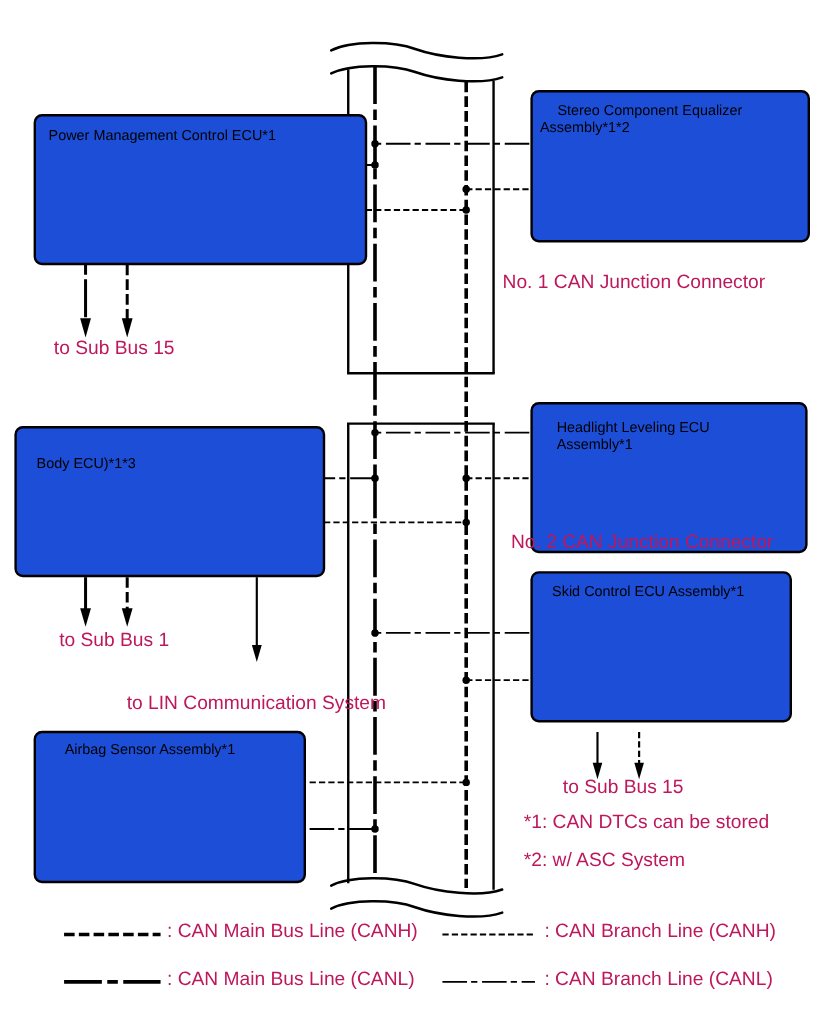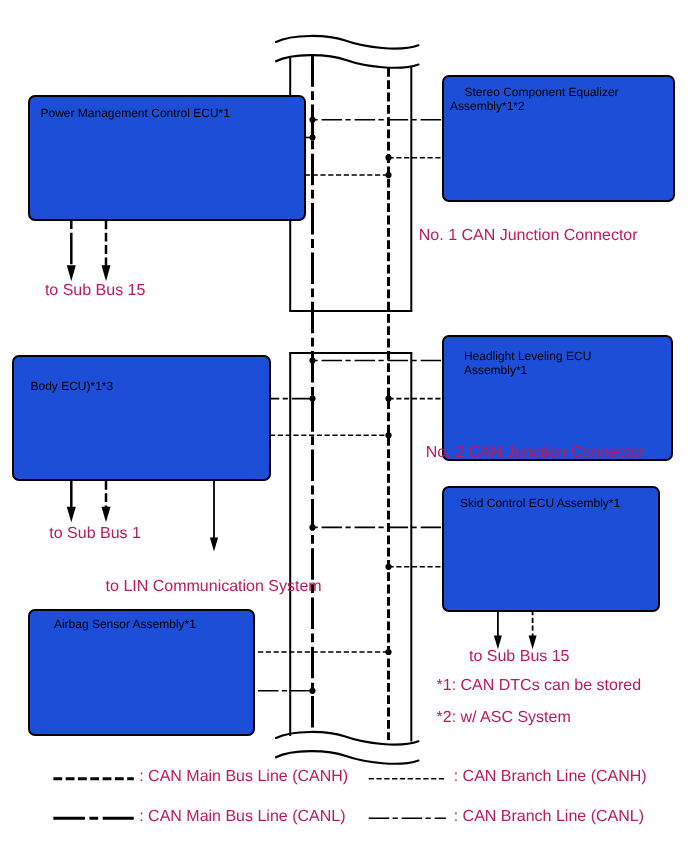--- a/index.html
+++ b/index.html
@@ -153,21 +153,21 @@
   <div class="ecu-box" style="left:442px; top:75px; width:233px; height:127px;">
     <div class="ecu-label" style="left:20.5px; top:9.2px;">Stereo Component Equalizer</div>
     <div class="ecu-label" style="left:6px; top:23.1px;">Assembly*1*2</div>
   </div>
 
   <div class="ecu-box" style="left:441.6px; top:335px; width:231.4px; height:125.8px;">
     <div class="ecu-label" style="left:20.3px; top:12.9px;">Headlight Leveling ECU</div>
     <div class="ecu-label" style="left:20.3px; top:26.8px;">Assembly*1</div>
   </div>
 
-  <div class="ecu-box" style="left:441.6px; top:486px; width:218px; height:126.1px;">
+  <div class="ecu-box" style="left:441.6px; top:476px; width:218px; height:126.1px;">
     <div class="ecu-label" style="left:16.5px; top:9.3px;">Skid Control ECU Assembly*1</div>
   </div>
 
   <div class="plain-label" style="left:418.8px; top:229px;">No. 1 CAN Junction Connector</div>
   <div class="plain-label" style="left:425.8px; top:446.3px;">No. 2 CAN Junction Connector</div>
 
   <div class="plain-label" style="left:44.9px; top:284.3px;">to Sub Bus 15</div>
   <div class="plain-label" style="left:49.3px; top:527.2px;">to Sub Bus 1</div>
   <div class="plain-label" style="left:105.6px; top:563.6px;margin-top:16px;">to LIN Communication System</div>
   <div class="plain-label" style="left:469px; top:650.4px;">to Sub Bus 15</div>

